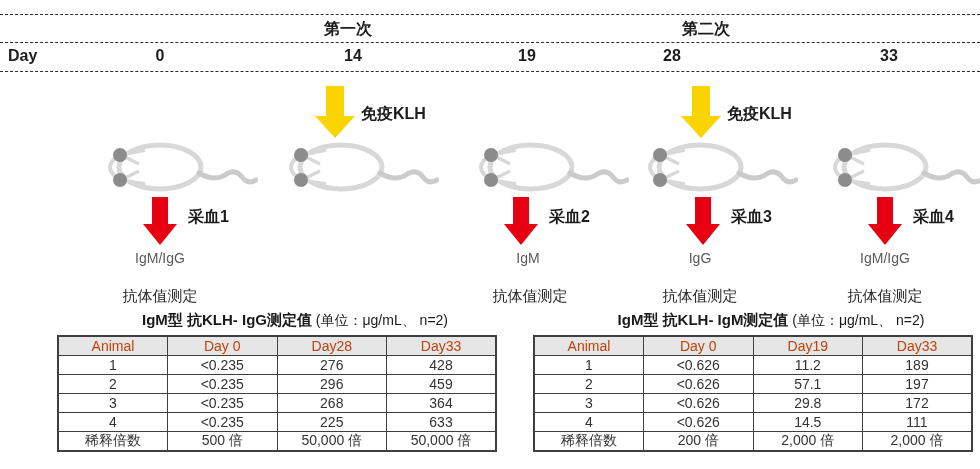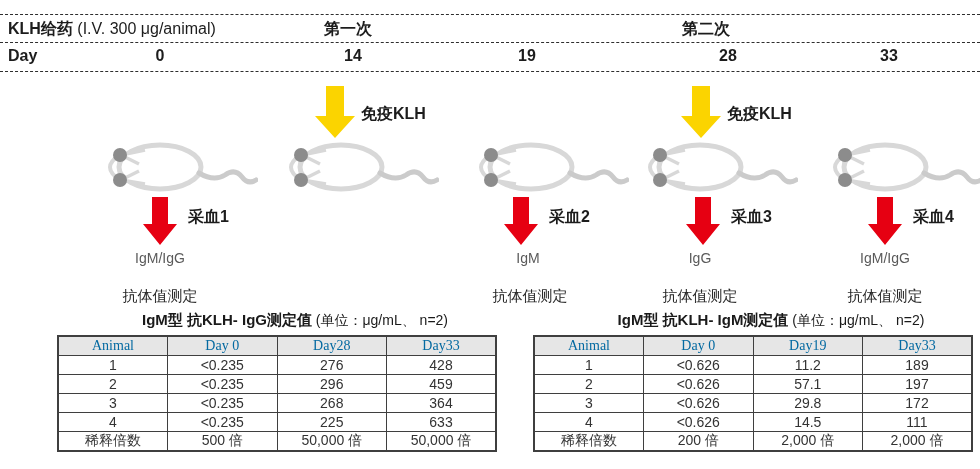--- a/index.html
+++ b/index.html
@@ -19,40 +19,39 @@
          font-size:14px;color:#5a5a5a;white-space:nowrap;}
   .assay{position:absolute;top:271px;width:160px;margin-left:-80px;text-align:center;
          font-size:15px;color:#262626;white-space:nowrap;margin-top:16px;}
   .tblwrap{position:absolute;top:311px;width:476px;}
   .tbltitle{text-align:center;font-size:14px;color:#1a1a1a;white-space:nowrap;margin-bottom:5px;}
   .tbltitle b{font-size:15px;font-weight:700;}
   table.data{border-collapse:collapse;width:440px;table-layout:fixed;
              border:2px solid #3f3f3f;font-size:14px;color:#333;}
   table.data th,table.data td{border:1px solid #3f3f3f;height:18px;padding:0;
              text-align:center;font-weight:400;white-space:nowrap;}
-  table.data th{background:var(--hdrbg);color:#0369a1;font-family:Liberation Serif, serif;}
+  table.data th{background:var(--hdrbg);color:#c2410c;}
 </style>
 </head>
 <body>
 
 <div class="canvas" style="--red: #E60012; --yellow: #FBD400; --hdrbg: #E6E6E6;">
 
   <div class="dash" style="top:14px"></div>
   <div class="dash" style="top:42px"></div>
   <div class="dash" style="top:71px"></div>
 
-  <div class="r1" style="left:8px"><b>KLH给药</b><span> (I.V. 300 μg/animal)</span></div>
   <div class="r1 cnum" style="left:348px;font-weight:700">第一次</div>
   <div class="r1 cnum" style="left:706px;font-weight:700">第二次</div>
 
   <div class="r2" style="left:8px">Day</div>
   <div class="r2 cnum" style="left:160px">0</div>
   <div class="r2 cnum" style="left:353px">14</div>
   <div class="r2 cnum" style="left:527px">19</div>
-  <div class="r2 cnum" style="left:728px">28</div>
+  <div class="r2 cnum" style="left:672px">28</div>
   <div class="r2 cnum" style="left:889px">33</div>
 
   <svg class="arrow" style="left:315px;top:86px" width="40" height="52">
     <polygon points="11,0 29,0 29,30 40,30 20,52 0,30 11,30" style="fill:var(--yellow)"></polygon>
   </svg>
   <div class="ylabel" style="left:361px;top:104px">免疫KLH</div>
   <svg class="arrow" style="left:681px;top:86px" width="40" height="52">
     <polygon points="11,0 29,0 29,30 40,30 20,52 0,30 11,30" style="fill:var(--yellow)"></polygon>
   </svg>
   <div class="ylabel" style="left:727px;top:104px">免疫KLH</div>

